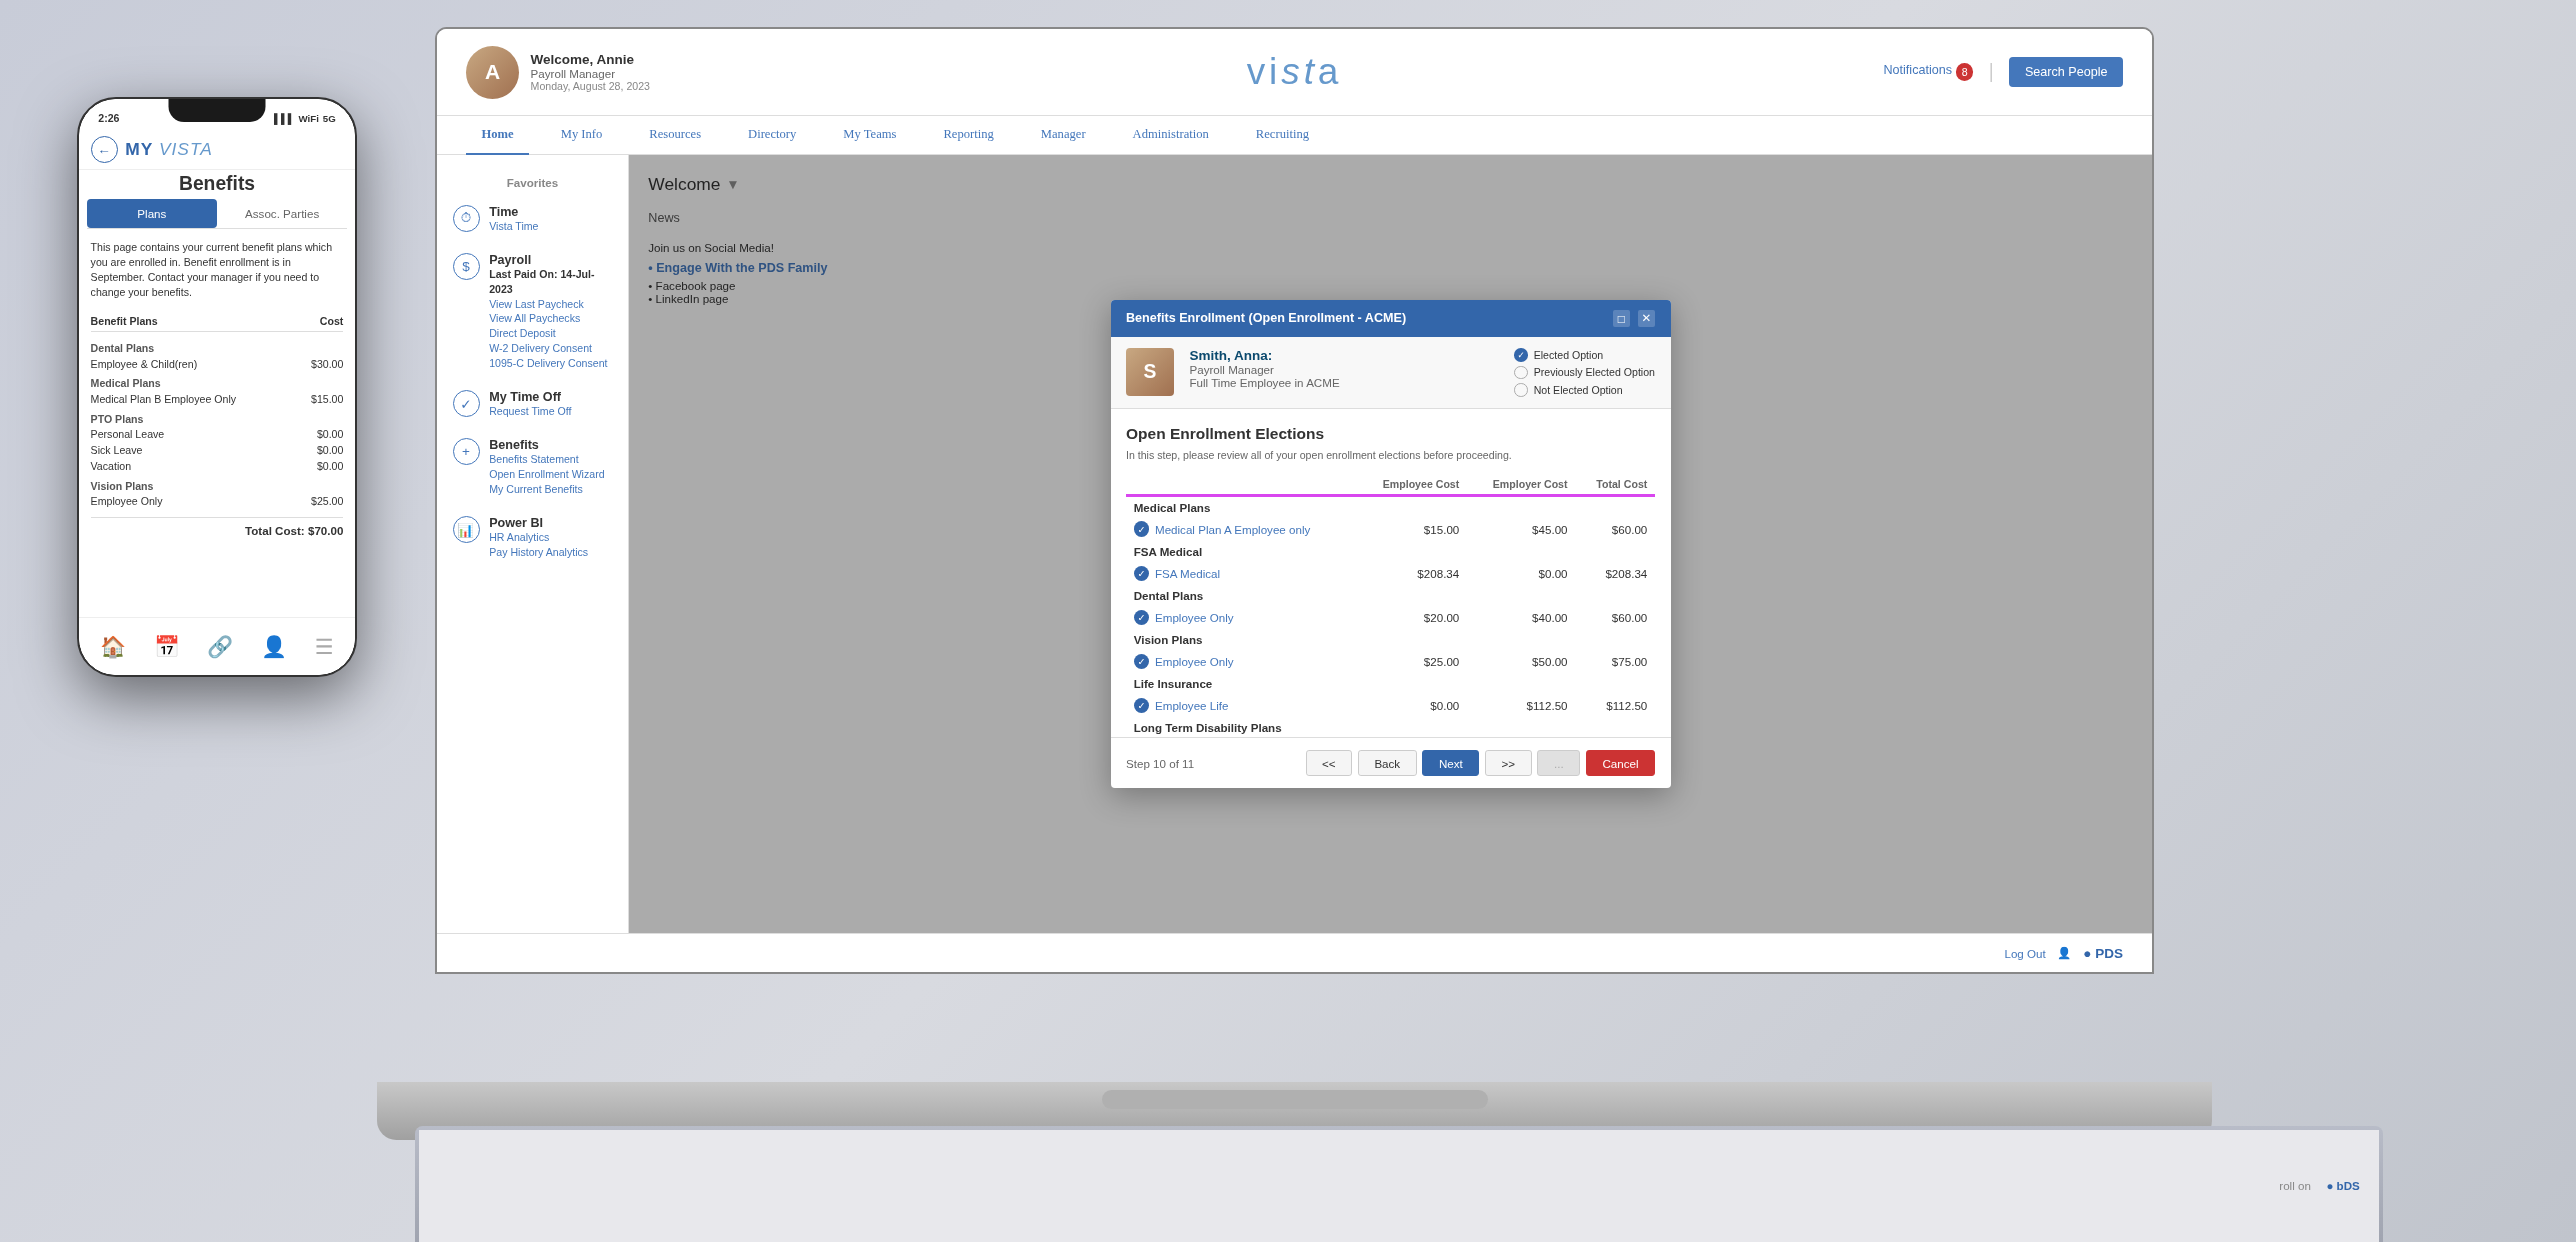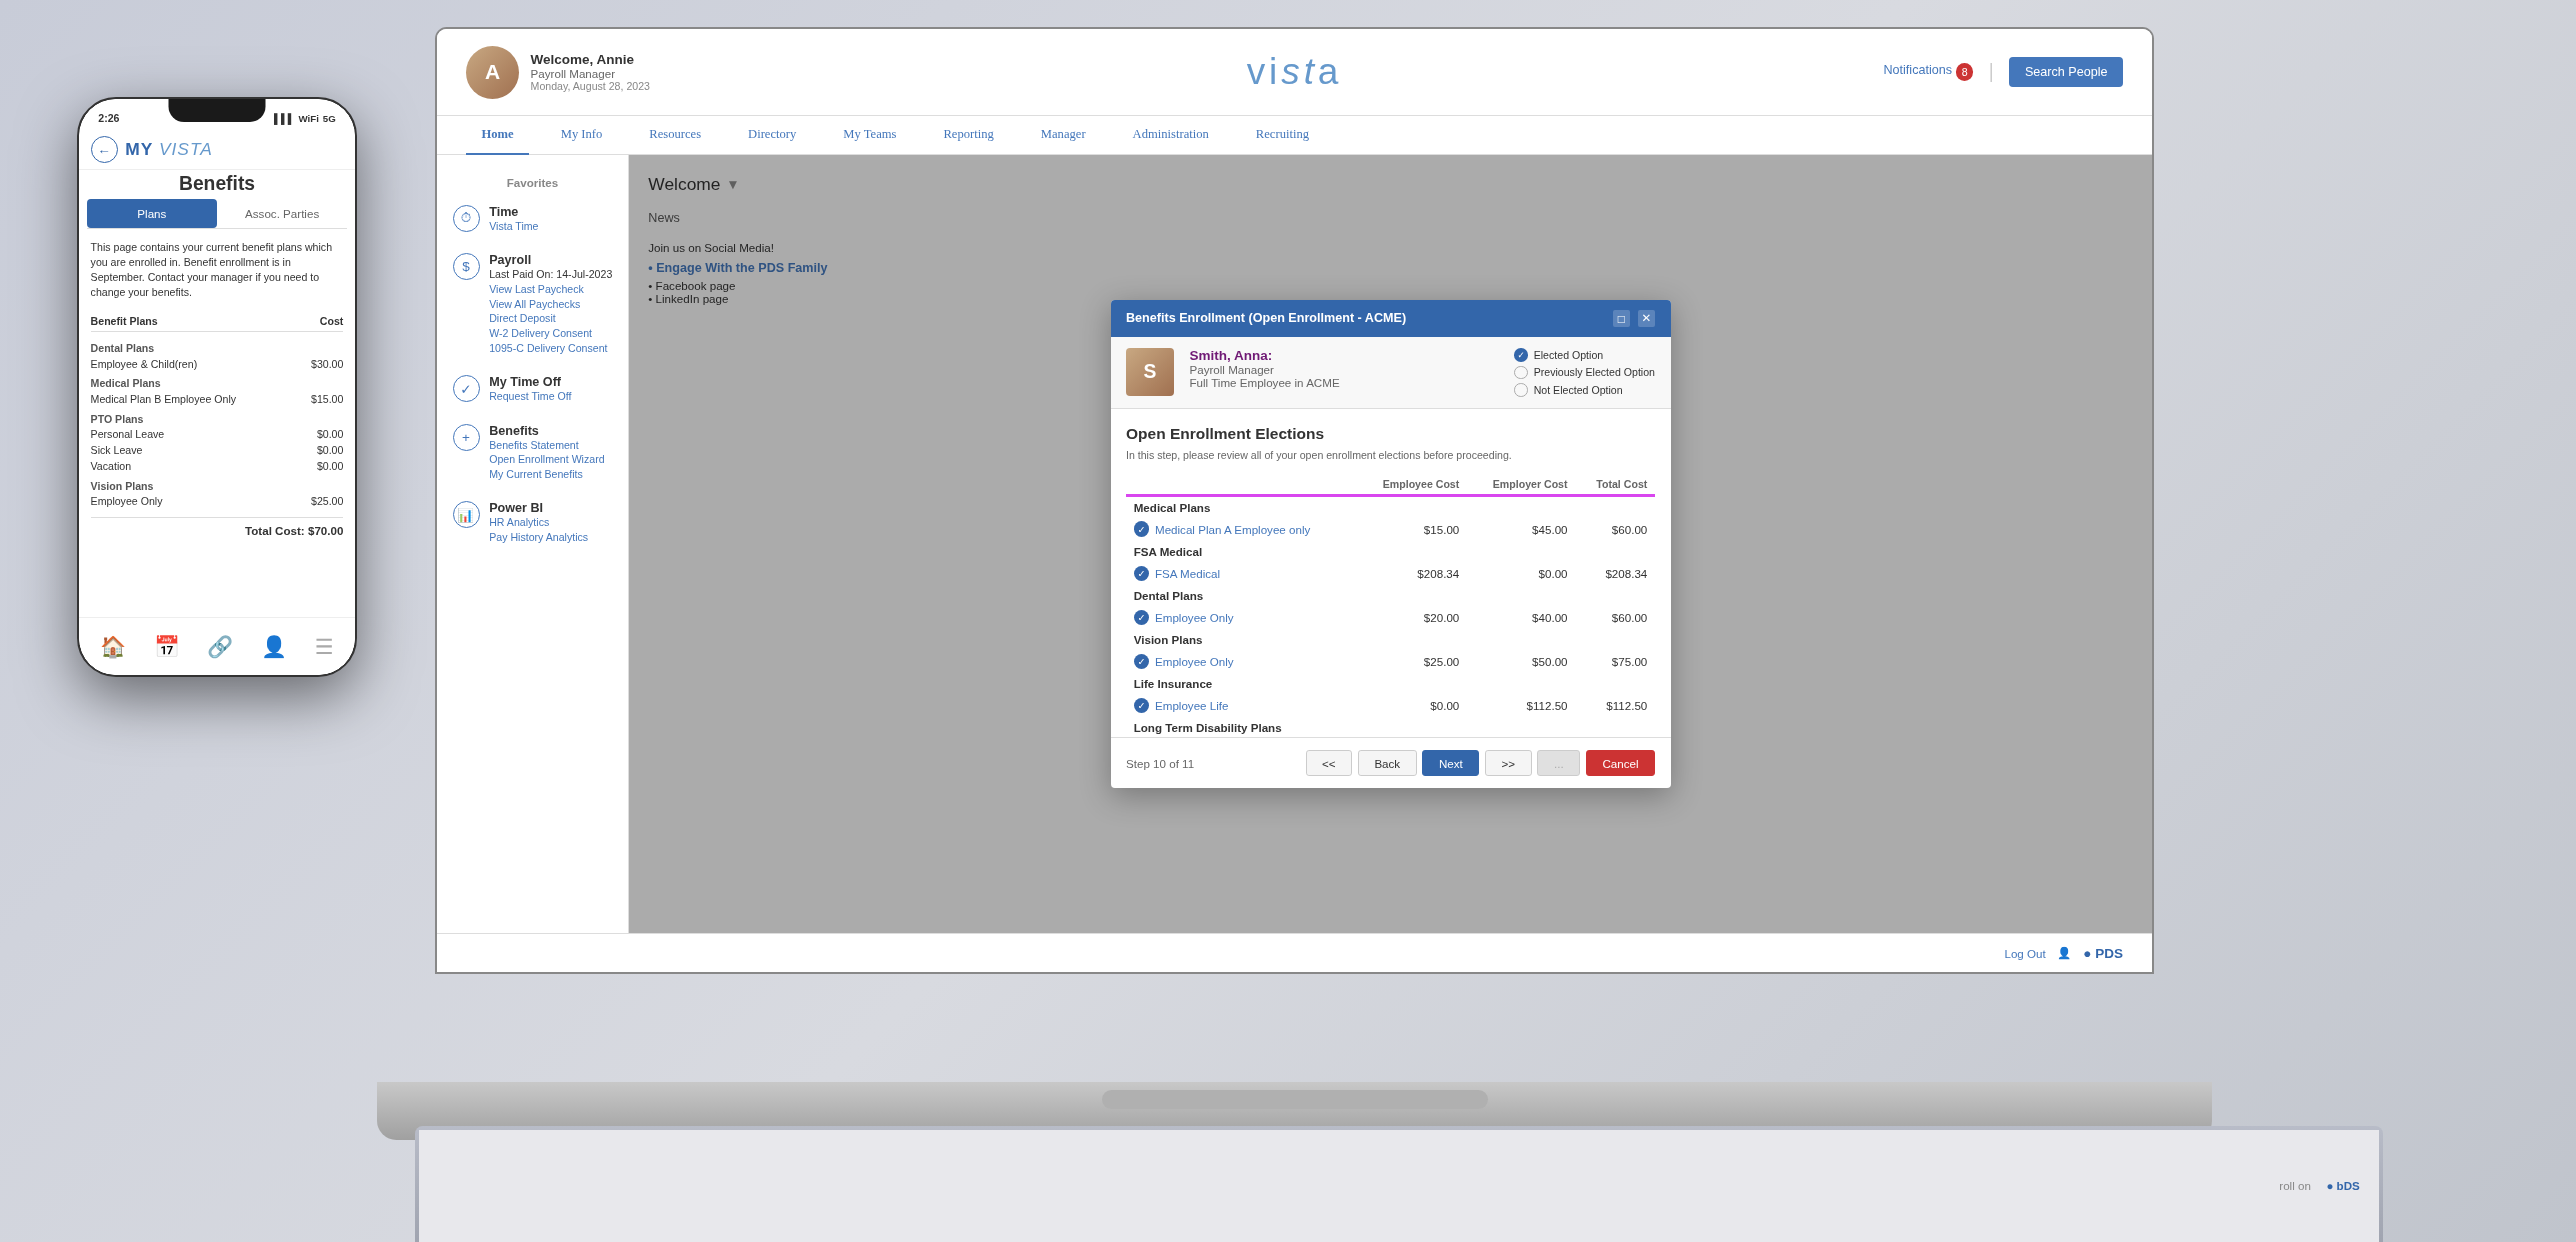--- a/index.html
+++ b/index.html
@@ -325,21 +325,21 @@
       font-size: 19.3px;
       font-weight: bold;
       flex-shrink: 0;
     }
     .modal-user-details {
       flex: 1;
     }
     .modal-user-name {
       font-size: 13.5px;
       font-weight: bold;
-      color: #701a75;
+      color: #0c4a6e;
     }
     .modal-user-role {
       font-size: 11.6px;
       color: #666;
     }
     .modal-user-company {
       font-size: 11.6px;
       color: #666;
     }
     .modal-legend {
@@ -876,21 +876,21 @@
             <div class="sidebar-item-content">
               <div class="sidebar-item-title">Time</div>
               <a class="sidebar-item-link">Vista Time</a>
             </div>
           </div>
 
           <div class="sidebar-item">
             <div class="sidebar-icon">$</div>
             <div class="sidebar-item-content">
               <div class="sidebar-item-title">Payroll</div>
-              <span class="sidebar-item-link" style="color:#333;cursor:default;">Last Paid On: 14-Jul-2023</span>
+              <span class="sidebar-item-link" style="color:#333;cursor:default;font-weight:bold;">Last Paid On: 14-Jul-2023</span>
               <a class="sidebar-item-link">View Last Paycheck</a>
               <a class="sidebar-item-link">View All Paychecks</a>
               <a class="sidebar-item-link">Direct Deposit</a>
               <a class="sidebar-item-link">W-2 Delivery Consent</a>
               <a class="sidebar-item-link">1095-C Delivery Consent</a>
             </div>
           </div>
 
           <div class="sidebar-item">
             <div class="sidebar-icon">✓</div>

